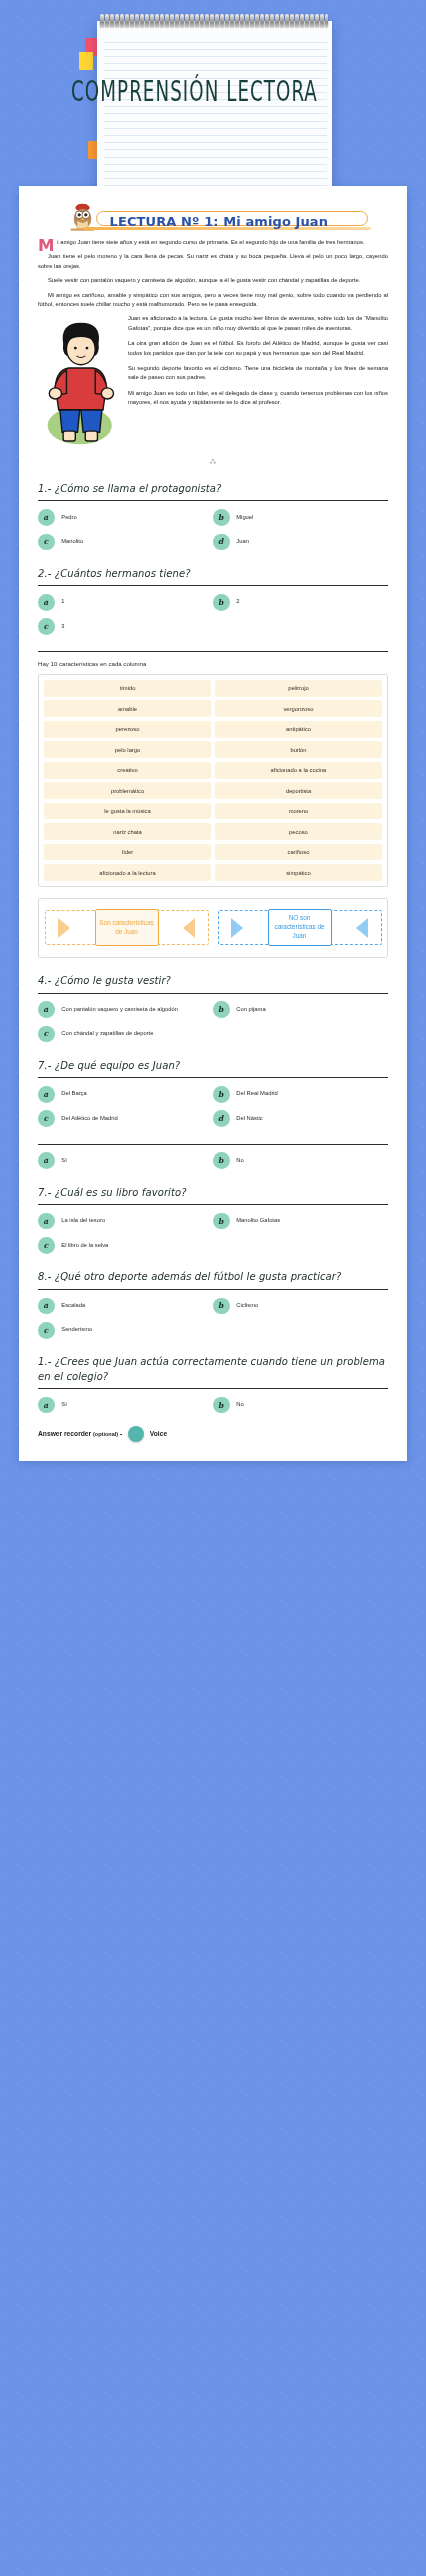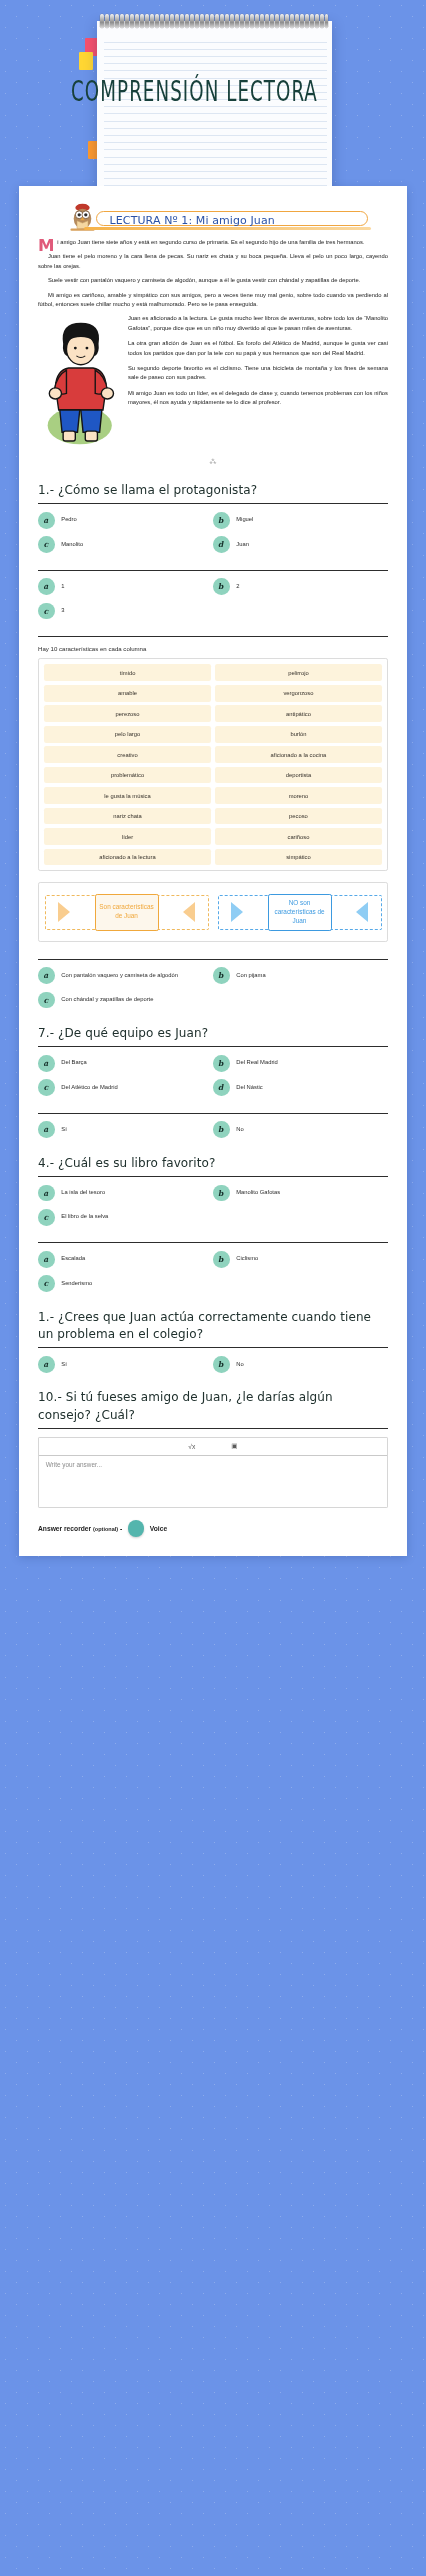--- a/index.html
+++ b/index.html
@@ -52,21 +52,21 @@
   .lesson-head { position: relative; height: 31px; margin: 4.4px 0 2.2px 24.4px; }
   .owl { position: absolute; left: 3.3px; top: -3.3px; width: 33px; height: 32px; }
   .lesson-ribbon {
     position: absolute; left: 34px; top: 6.7px; right: 20px; height: 14.4px;
     border: 0.8px solid #f0a640; border-radius: 7.8px;
     background: #fff;
   }
   .lesson-ribbon span {
     position: absolute; left: 12.2px; top: 1.7px;
     font-family: "DejaVu Sans", sans-serif;
-    font-size: 11px; font-weight: 400; color: #2a52a8; letter-spacing: 0.1px;
+    font-size: 13px; font-weight: 700; color: #2a52a8; letter-spacing: 0.1px;
   }
   .ribbon-bar {
     position: absolute; left: 22px; right: 16.6px; top: 22px; height: 2.8px;
     background: linear-gradient(90deg,#f6b34a,#fbd9a0);
     border-radius: 1.7px;
   }
 
   
   .reading { font-family: "Liberation Sans", sans-serif; color: #1a1a1a; font-size: 5.8px; line-height: 1.62; }
   .reading p { text-align: justify; margin: 0 0 5px 0; text-indent: 10px; }
@@ -77,22 +77,22 @@
   .reading .first { text-indent: 0; }
   .illus-wrap { position: relative; min-height: 139px; }
   .boy { position: absolute; left: 3.3px; top: 2.2px; width: 83px; height: 133px; }
   .illus-wrap p { margin-left: 90px; text-indent: 0; margin-bottom: 6.1px; }
   .paw { text-align: center; color: #9a9a9a; font-size: 6.1px; margin-top: 2.2px; }
 
   
   .q-block { margin-top: 16.6px; }
   .q-title {
     font-family: "DejaVu Sans", sans-serif;
-    font-size: 12px; color: #20312e; line-height: 1.45;
-    padding-bottom: 3.9px; letter-spacing: 0.1px;
+    font-size: 10px; color: #20312e; line-height: 1.45;
+    padding-bottom: 3.9px; letter-spacing: 0.1px; font-style: italic;
   }
   .q-rule { border-bottom: 0.8px solid #2d2d2d; margin-bottom: 7.8px; }
   .opts { display: flex; flex-wrap: wrap; row-gap: 7.8px; }
   .opt { width: 50%; display: flex; align-items: center; gap: 6.7px; }
   .bubble {
     flex: 0 0 auto; width: 16.6px; height: 16.6px; border-radius: 50%;
     background: #8fd3be; color: #16312b;
     display: flex; align-items: center; justify-content: center;
     font-family: "DejaVu Serif", serif; font-style: italic; font-weight: 700; font-size: 7.8px;
   }
@@ -310,20 +310,21 @@
             <span class="bubble">c</span>
             <span class="opt-label">Manolito</span>
           </div>
           <div class="opt">
             <span class="bubble">d</span>
             <span class="opt-label">Juan</span>
           </div>
         </div>
       </div>
       <div class="q-block">
+        <div class="q-title">2.- ¿Cuántos hermanos tiene?</div>
         <div class="q-rule"></div>
         <div class="opts">
           <div class="opt">
             <span class="bubble">a</span>
             <span class="opt-label">1</span>
           </div>
           <div class="opt">
             <span class="bubble">b</span>
             <span class="opt-label">2</span>
           </div>
@@ -371,20 +372,21 @@
         <span class="arrow-l"></span>
         <span class="arrow-r"></span>
         <span class="dash"></span>
         <div class="zone-box">NO son características de Juan</div>
       </div>
     </div>
   </div>
 
   <div id="questions-bottom">
       <div class="q-block">
+        <div class="q-title">4.- ¿Cómo le gusta vestir?</div>
         <div class="q-rule"></div>
         <div class="opts">
           <div class="opt">
             <span class="bubble">a</span>
             <span class="opt-label">Con pantalón vaquero y camiseta de algodón</span>
           </div>
           <div class="opt">
             <span class="bubble">b</span>
             <span class="opt-label">Con pijama</span>
           </div>
@@ -423,38 +425,39 @@
             <span class="bubble">a</span>
             <span class="opt-label">Sí</span>
           </div>
           <div class="opt">
             <span class="bubble">b</span>
             <span class="opt-label">No</span>
           </div>
         </div>
       </div>
       <div class="q-block">
-        <div class="q-title">4.- ¿Cuál es su libro favorito?</div>
+        <div class="q-title">7.- ¿Cuál es su libro favorito?</div>
         <div class="q-rule"></div>
         <div class="opts">
           <div class="opt">
             <span class="bubble">a</span>
             <span class="opt-label">La isla del tesoro</span>
           </div>
           <div class="opt">
             <span class="bubble">b</span>
             <span class="opt-label">Manolito Gafotas</span>
           </div>
           <div class="opt">
             <span class="bubble">c</span>
             <span class="opt-label">El libro de la selva</span>
           </div>
         </div>
       </div>
       <div class="q-block">
+        <div class="q-title">8.- ¿Qué otro deporte además del fútbol le gusta practicar?</div>
         <div class="q-rule"></div>
         <div class="opts">
           <div class="opt">
             <span class="bubble">a</span>
             <span class="opt-label">Escalada</span>
           </div>
           <div class="opt">
             <span class="bubble">b</span>
             <span class="opt-label">Ciclismo</span>
           </div>
@@ -473,31 +476,20 @@
             <span class="opt-label">Sí</span>
           </div>
           <div class="opt">
             <span class="bubble">b</span>
             <span class="opt-label">No</span>
           </div>
         </div>
       </div>
     </div>
 
-  <div class="q-block">
-    <div class="q-title">10.- Si tú fueses amigo de Juan, ¿le darías algún consejo? ¿Cuál?</div>
-    <div class="q-rule"></div>
-    <div class="editor">
-      <div class="editor-toolbar">
-        <span>√x</span>
-        <span>▣</span>
-      </div>
-      <div class="editor-area">Write your answer...</div>
-    </div>
-  </div>
 
   <div class="recorder">
     <span class="rec-label">
       <span>Answer recorder</span>
       <em>(optional)</em>
       <span>-</span>
     </span>
     <span class="rec-btn"></span>
     <span class="rec-voice">Voice</span>
   </div>

